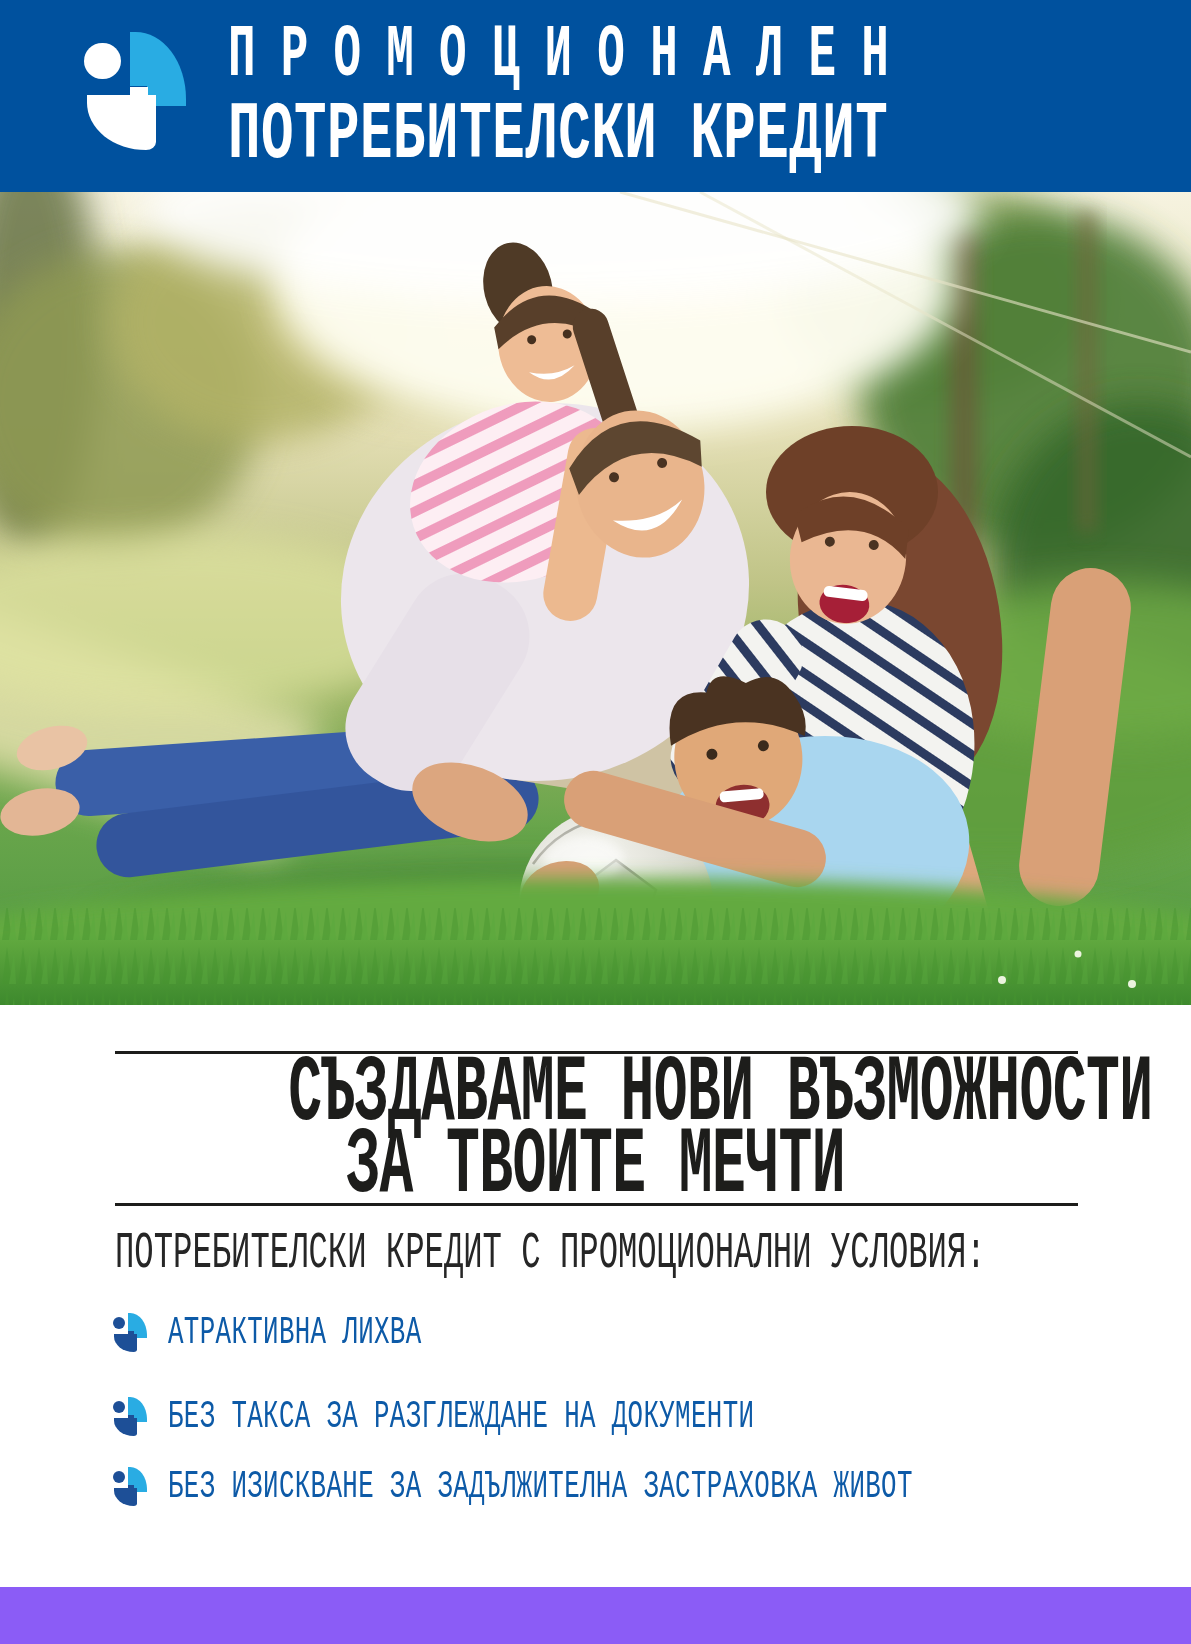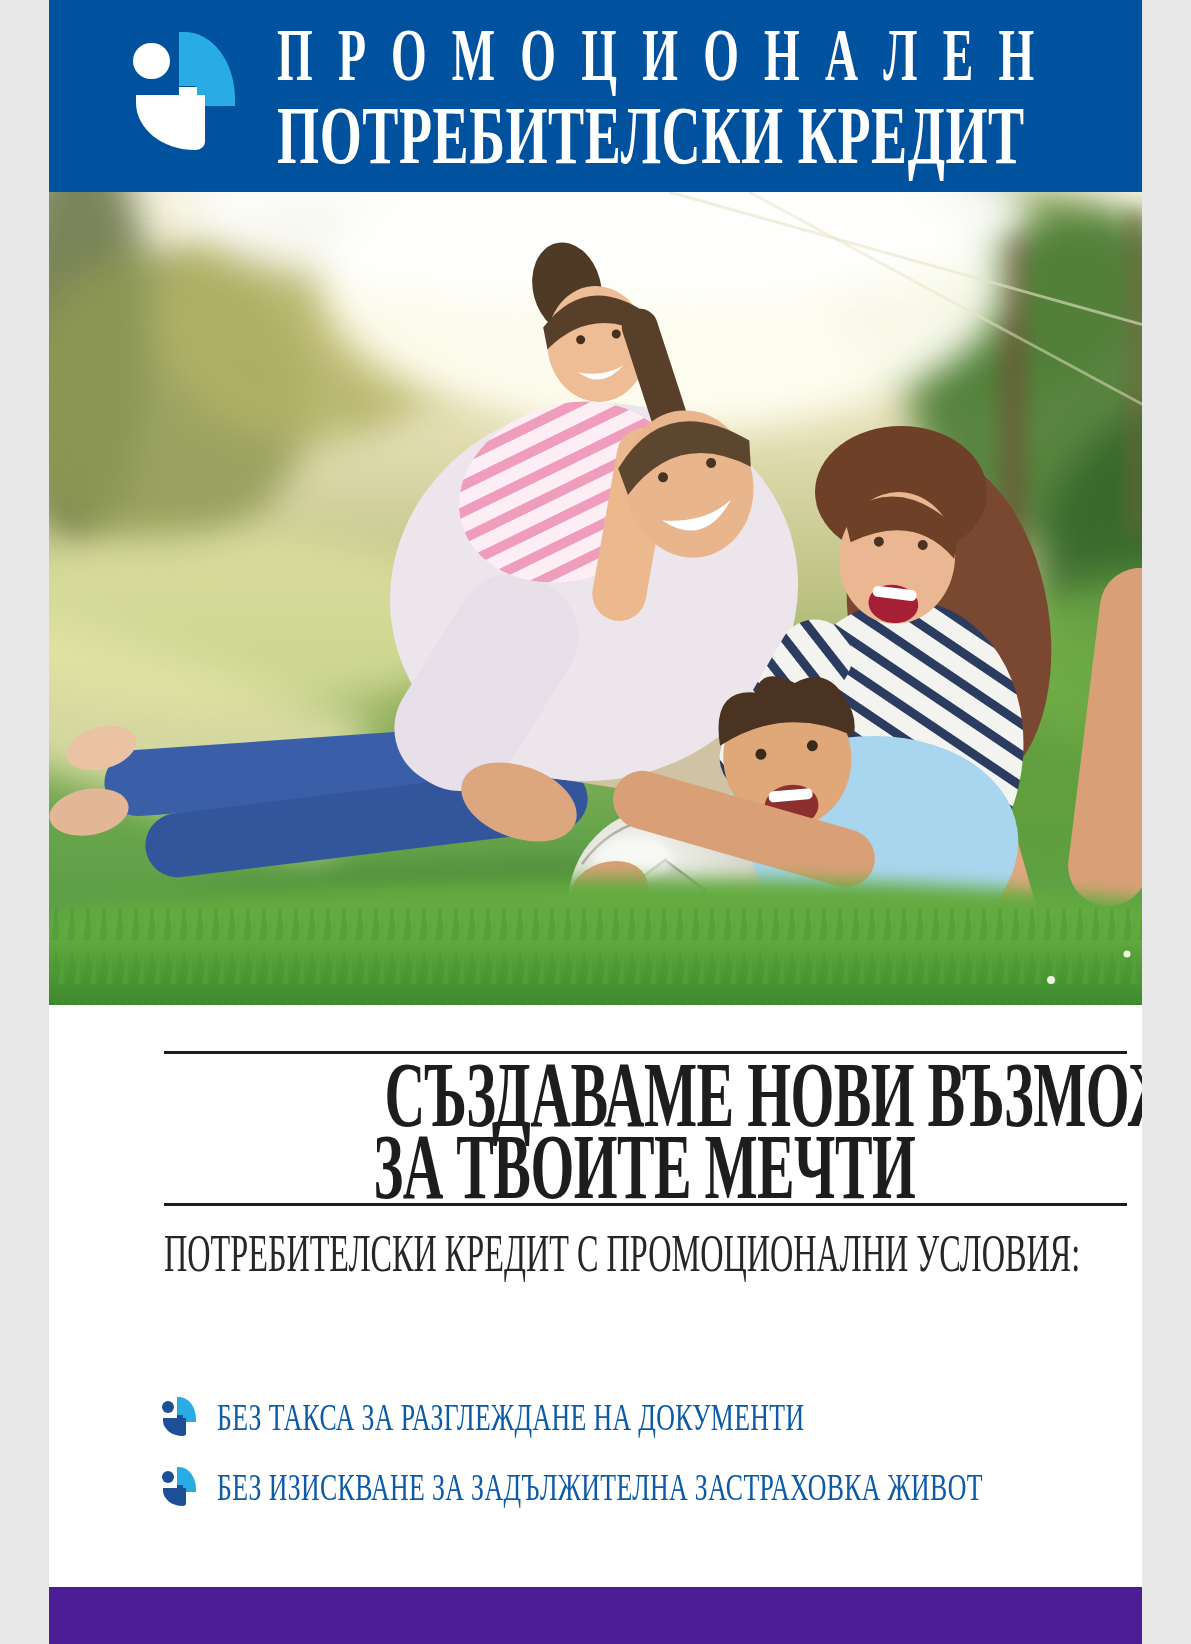--- a/index.html
+++ b/index.html
@@ -1,18 +1,18 @@
 <!DOCTYPE html>
 <html style="--brand-blue: #00519e; --accent-light-blue: #29ace3; --logo-dark-blue: #1d4f97; --bullet-text-blue: #0d5aa7; --heading-black: #1d1d1b; --subheading-dark: #262626;"><head>
 <meta charset="utf-8">
 <style>
   html,body{margin:0;padding:0;background:#e8e8e8;}
   .page{
-    position:relative;width:1093px;height:1644px;margin:0 auto;background:#4c1d95;
-    overflow:hidden;font-family:Liberation Serif, serif;
+    position:relative;width:1191px;height:1644px;margin:0 auto;background:#8b5cf6;
+    overflow:hidden;font-family:Liberation Mono, monospace;
   }
   
   .header{
     position:absolute;top:0;left:0;width:1191px;height:192px;
     background:var(--brand-blue,#00519e);
   }
   .header-title1{
     position:absolute;left:228px;top:18px;margin:0;line-height:1;
     font-size:74px;font-weight:bold;color:#ffffff;letter-spacing:0.55em;
     white-space:nowrap;transform:scaleX(0.62);transform-origin:left top;
@@ -248,20 +248,28 @@
       <span class="cond">СЪЗДАВАМЕ НОВИ ВЪЗМОЖНОСТИ</span>
     </h2>
     <h2 class="headline-line headline-2">
       <span class="cond">ЗА ТВОИТЕ МЕЧТИ</span>
     </h2>
 
     <div class="rule rule-bottom"></div>
 
     <p class="subheading">ПОТРЕБИТЕЛСКИ КРЕДИТ С ПРОМОЦИОНАЛНИ УСЛОВИЯ:</p>
 
+    <div class="benefit benefit-1">
+      <div class="ialogo ialogo-sm">
+        <span class="ial-head"></span>
+        <span class="ial-blue"></span>
+        <span class="ial-body"></span>
+      </div>
+      <span class="benefit-label">АТРАКТИВНА ЛИХВА</span>
+    </div>
 
     <div class="benefit benefit-2">
       <div class="ialogo ialogo-sm">
         <span class="ial-head"></span>
         <span class="ial-blue"></span>
         <span class="ial-body"></span>
       </div>
       <span class="benefit-label">БЕЗ ТАКСА ЗА РАЗГЛЕЖДАНЕ НА ДОКУМЕНТИ</span>
     </div>
 

